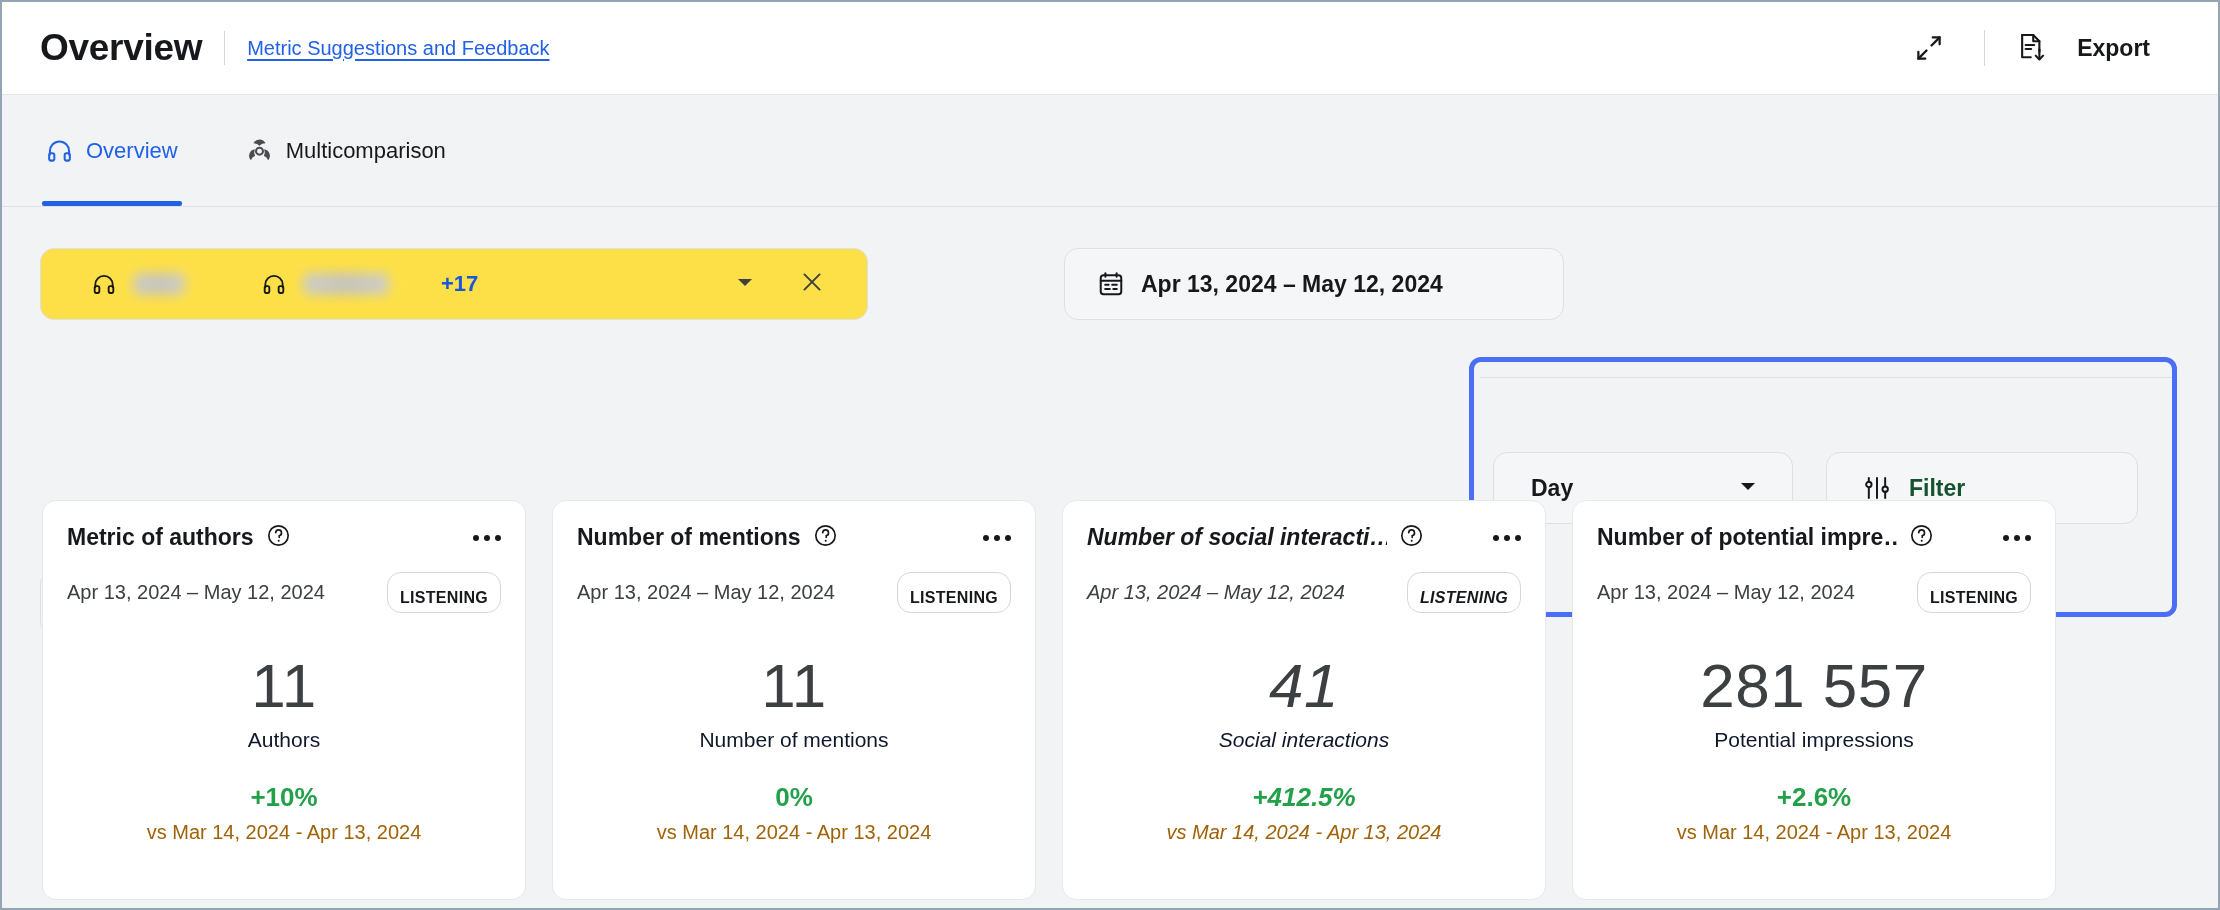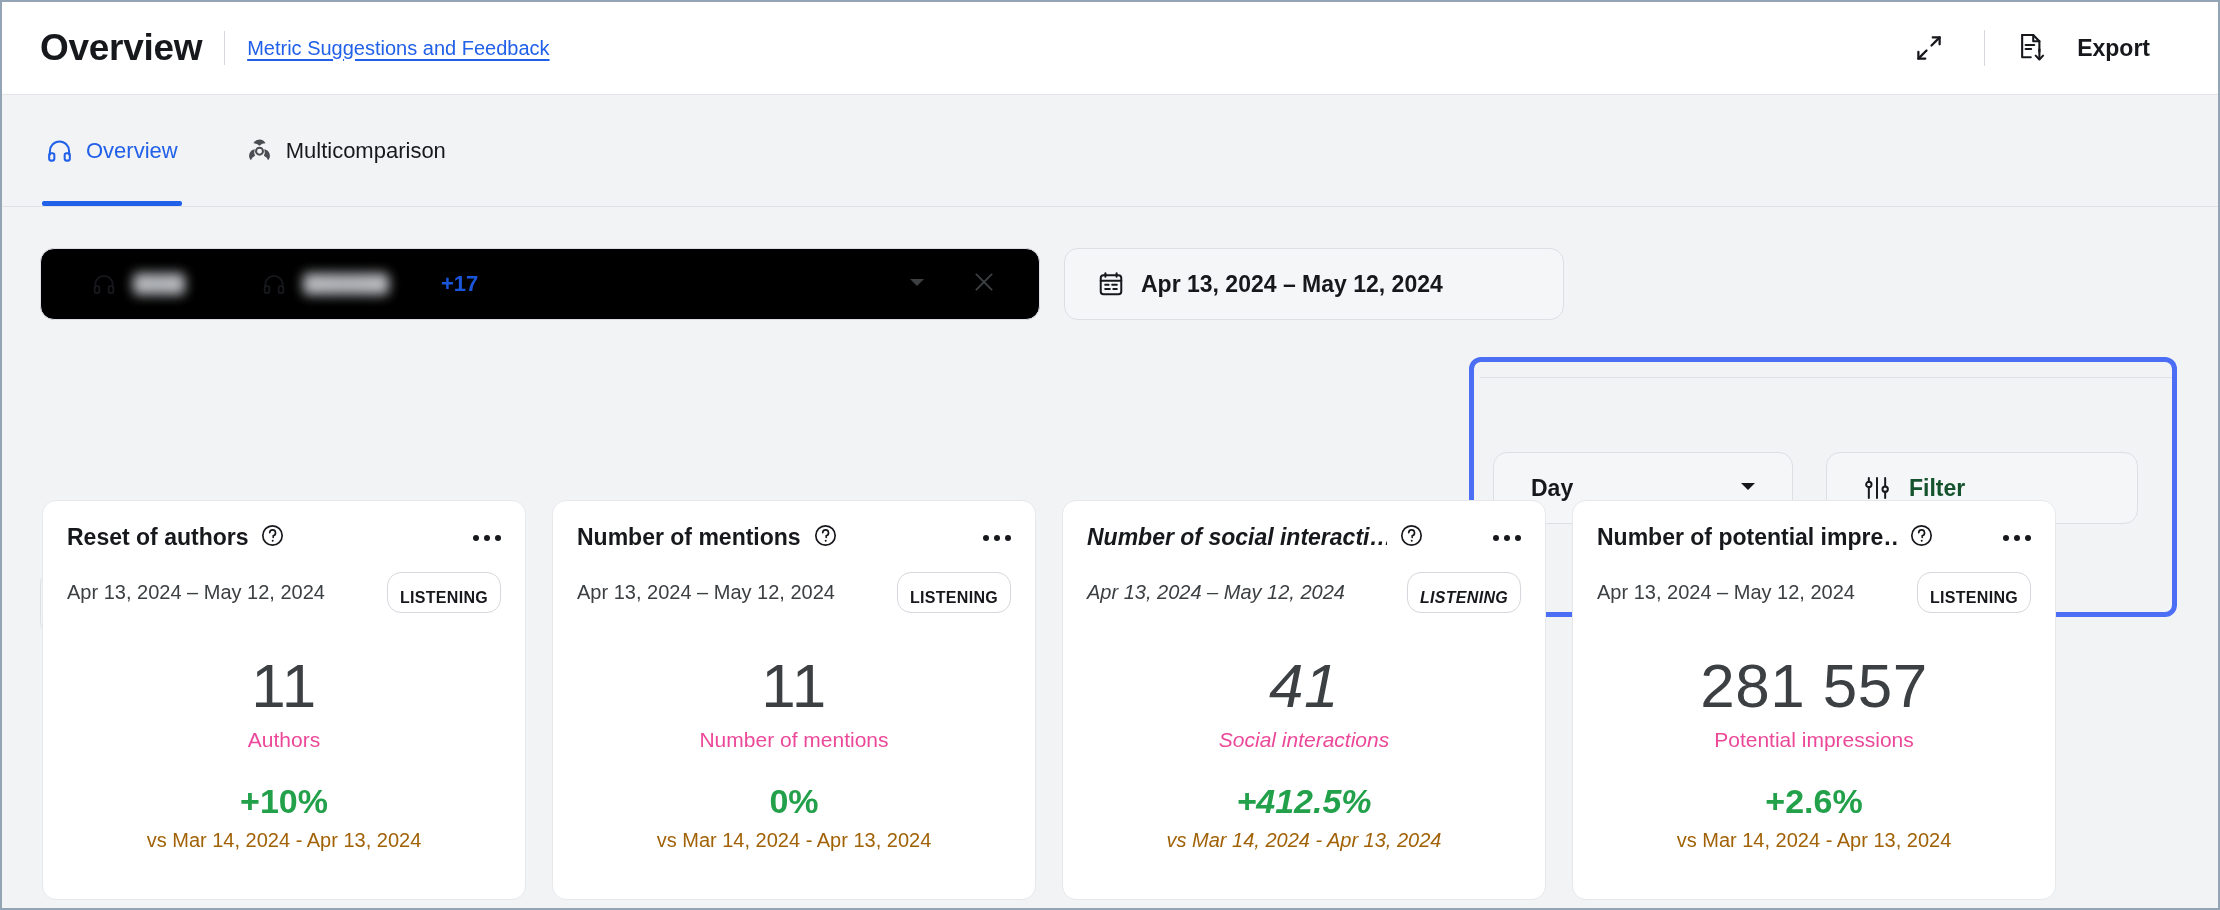--- a/index.html
+++ b/index.html
@@ -72,23 +72,23 @@
     background: #2160e8; border-radius: 2px;
   }
 
   
   .filters {
     position: absolute; left: 0; top: 205px;
     width: 2216px; height: 215px;
   }
   .selector-box {
     position: absolute; left: 38px; top: 41px;
-    width: 1000px; height: 72px;
+    width: 828px; height: 72px;
     border: 1px solid #dcdfe4; border-radius: 14px;
-    background: #000000;
+    background: #fde047;
     display: flex; align-items: center;
   }
   .chip { display: flex; align-items: center; gap: 16px; }
   .chip-1 { margin-left: 50px; }
   .chip-2 { margin-left: 76px; }
   .chip-blur {
     height: 22px; border-radius: 5px;
     background: linear-gradient(90deg, #c9cbcf, #bfc2c7, #cbcdd1);
     filter: blur(6px); opacity: .92;
   }
@@ -197,22 +197,22 @@
     border: 1px solid #d4d7dc; border-radius: 14px;
     padding: 16px 12px 5px 12px;
     font-size: 16px; font-weight: 700; color: #16181c;
     letter-spacing: 0.3px; background: #fff;
   }
   .card-body { text-align: center; margin-top: 40px; }
   .big-value {
     font-size: 62px; color: #3c4043; font-weight: 400; letter-spacing: 0.5px;
     line-height: 1.05;
   }
-  .value-label { font-size: 21px; color: #ec4899; margin-top: 10px; }
-  .delta { font-size: 34px; font-weight: 700; margin-top: 30px; }
+  .value-label { font-size: 21px; color: #0f172a; margin-top: 10px; }
+  .delta { font-size: 26px; font-weight: 700; margin-top: 30px; }
   .compare { font-size: 20px; color: #a16207; margin-top: 8px; }
 </style>
 </head>
 <body>
 
 <div class="viewport">
 
   <div class="header">
     <div class="header-left">
       <div class="page-title">Overview</div>
@@ -351,21 +351,21 @@
         </svg>
       </div>
       <span class="reset-label">Reset</span>
     </div>
   </div>
 
   <div class="cards">
 
     <div class="card card-1">
       <div class="card-head">
-        <span class="card-title">Reset of authors</span>
+        <span class="card-title">Metric of authors</span>
         <span class="help-icon">
           <svg width="25" height="25" viewBox="0 0 24 24" fill="none" stroke="#16181c" stroke-width="1.6">
             <circle cx="12" cy="12" r="9.3"></circle>
             <path d="M9.3 9.2 a2.8 2.8 0 1 1 3.4 3 v1.6" stroke-linecap="round"></path>
             <circle cx="12.2" cy="17" r="0.95" fill="#16181c" stroke="none"></circle>
           </svg>
         </span>
         <span class="dots">
             <span></span>
             <span></span>

